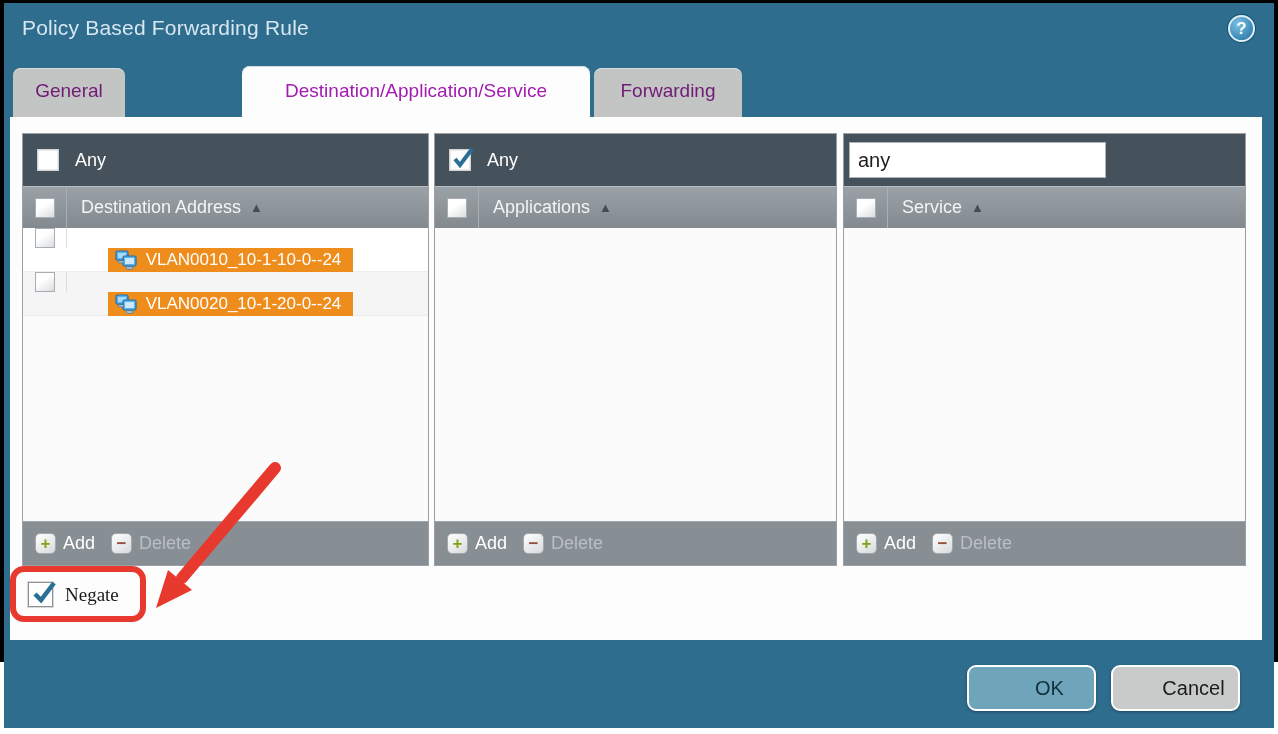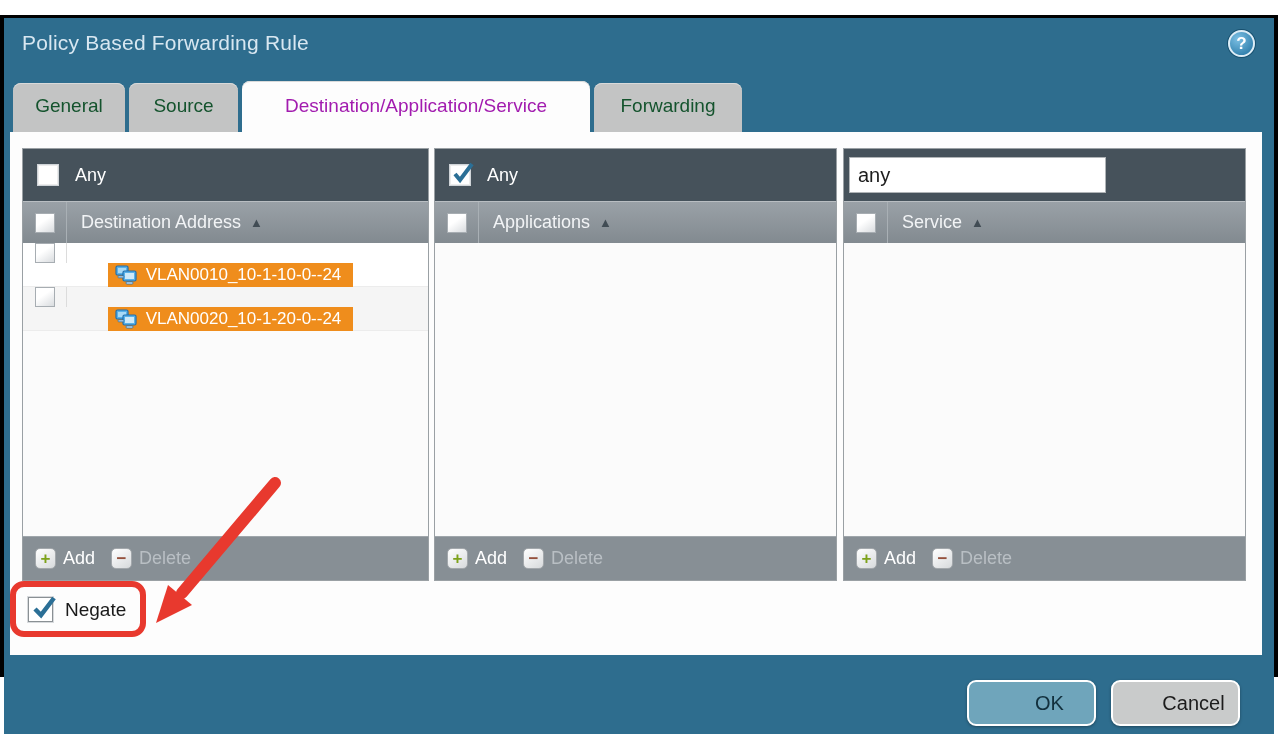--- a/index.html
+++ b/index.html
@@ -1,30 +1,30 @@
 <!DOCTYPE html>
 <html><head>
 <meta charset="utf-8">
 <style>
   * { margin:0; padding:0; box-sizing:border-box; }
   html,body { width:1278px; height:734px; overflow:hidden; }
   body { font-family:"Liberation Sans", sans-serif; }
-  .page { position:relative; width:1278px; height:662px; background:#000;margin-top:15px; }
+  .page { position:relative; width:1278px; height:662px; background:#000; }
   .dialog-bg { position:absolute; left:4px; top:3px; width:1270px; height:725px; background:#2e6d8e; }
 
   
   .title { position:absolute; left:22px; top:16px; font-size:21px; color:#d8e7f1; letter-spacing:0.2px; }
   .help { position:absolute; left:1228px; top:15px; width:27px; height:27px; border-radius:50%;
           background:radial-gradient(circle at 35% 30%, #7cc0e4, #1d6f9e);
           border:2px solid #ddedf6; box-shadow:0 0 0 1px #17506f;
           color:#fff; font-weight:bold; font-size:17px; text-align:center; line-height:23px; cursor:pointer; }
 
   
   .tab { position:absolute; top:68px; height:49px; background:#c3c4c4; border-radius:8px 8px 0 0;
-         color:#14532d; font-size:19px; text-align:center; line-height:46px; cursor:pointer;
+         color:#701a75; font-size:19px; text-align:center; line-height:46px; cursor:pointer;
          box-shadow:inset 0 1px 0 #d9dada; }
   .tab.active { top:66px; height:52px; background:#fdfdfd; color:#a21caf; z-index:3; line-height:50px; }
 
   
   .content { position:absolute; left:10px; top:117px; width:1252px; height:523px; background:#fdfdfd; z-index:1; }
 
   
   .panel { position:absolute; top:133px; height:433px; border:1px solid #9aa0a4; display:flex; flex-direction:column; background:#fbfbfb; z-index:2; }
   .p1 { left:22px;  width:407px; }
   .p2 { left:434px; width:403px; }
@@ -65,21 +65,21 @@
   .cb-negate { width:25px; height:25px; border:1px solid #8a9094; box-shadow:0 0 0 1px #d7dadd; }
   .checkbox svg.check { display:none; position:absolute; left:1px; top:-4px; overflow:visible; }
   .checkbox.checked svg.check { display:block; }
 
   
   .combo { margin-left:5px; width:257px; height:36px; background:#fff; border:1px solid #b0b4b7; display:flex; cursor:pointer; }
   .combo .val { flex:1; font-size:20px; color:#1d1d1d; padding-left:8px; line-height:34px; }
 
   
   .negate-wrap { position:absolute; left:28px; top:582px; display:flex; align-items:center; z-index:2; }
-  .negate-wrap .lbl { font-size:19px; color:#1a1a1a; margin-left:12px; }
+  .negate-wrap .lbl { font-size:19px; color:#1a1a1a; margin-left:12px;font-family:Liberation Serif, serif; }
 
   
   .anno-box { position:absolute; left:10px; top:566px; width:136px; height:56px;
               border:6px solid #e8392e; border-radius:14px; z-index:5; pointer-events:none; }
   .arrow-overlay { position:absolute; left:0; top:0; width:1278px; height:734px; z-index:6; pointer-events:none; }
 
   
   .btn { position:absolute; top:665px; width:129px; height:46px; border-radius:9px; border:2px solid #fff;
          font-size:20px; text-align:center; line-height:42px; cursor:pointer; z-index:2;
          box-shadow:0 1px 3px rgba(0,0,0,0.35);padding-left:36px; }
@@ -91,21 +91,20 @@
 </head>
 <body>
 
 <div class="page">
   <div class="dialog-bg"></div>
 
   <div class="title">Policy Based Forwarding Rule</div>
   <div class="help">?</div>
 
   <div class="tab" style="left:13px;width:112px;">General</div>
-  <div class="tab" style="left:129px;width:109px;">Source</div>
   <div class="tab active" style="left:242px;width:348px;">Destination/Application/Service</div>
   <div class="tab" style="left:594px;width:148px;">Forwarding</div>
 
   <div class="content"></div>
 
   <div class="panel p1">
     <div class="panel-top">
       <span class="checkbox cb-big">
         
       </span>

